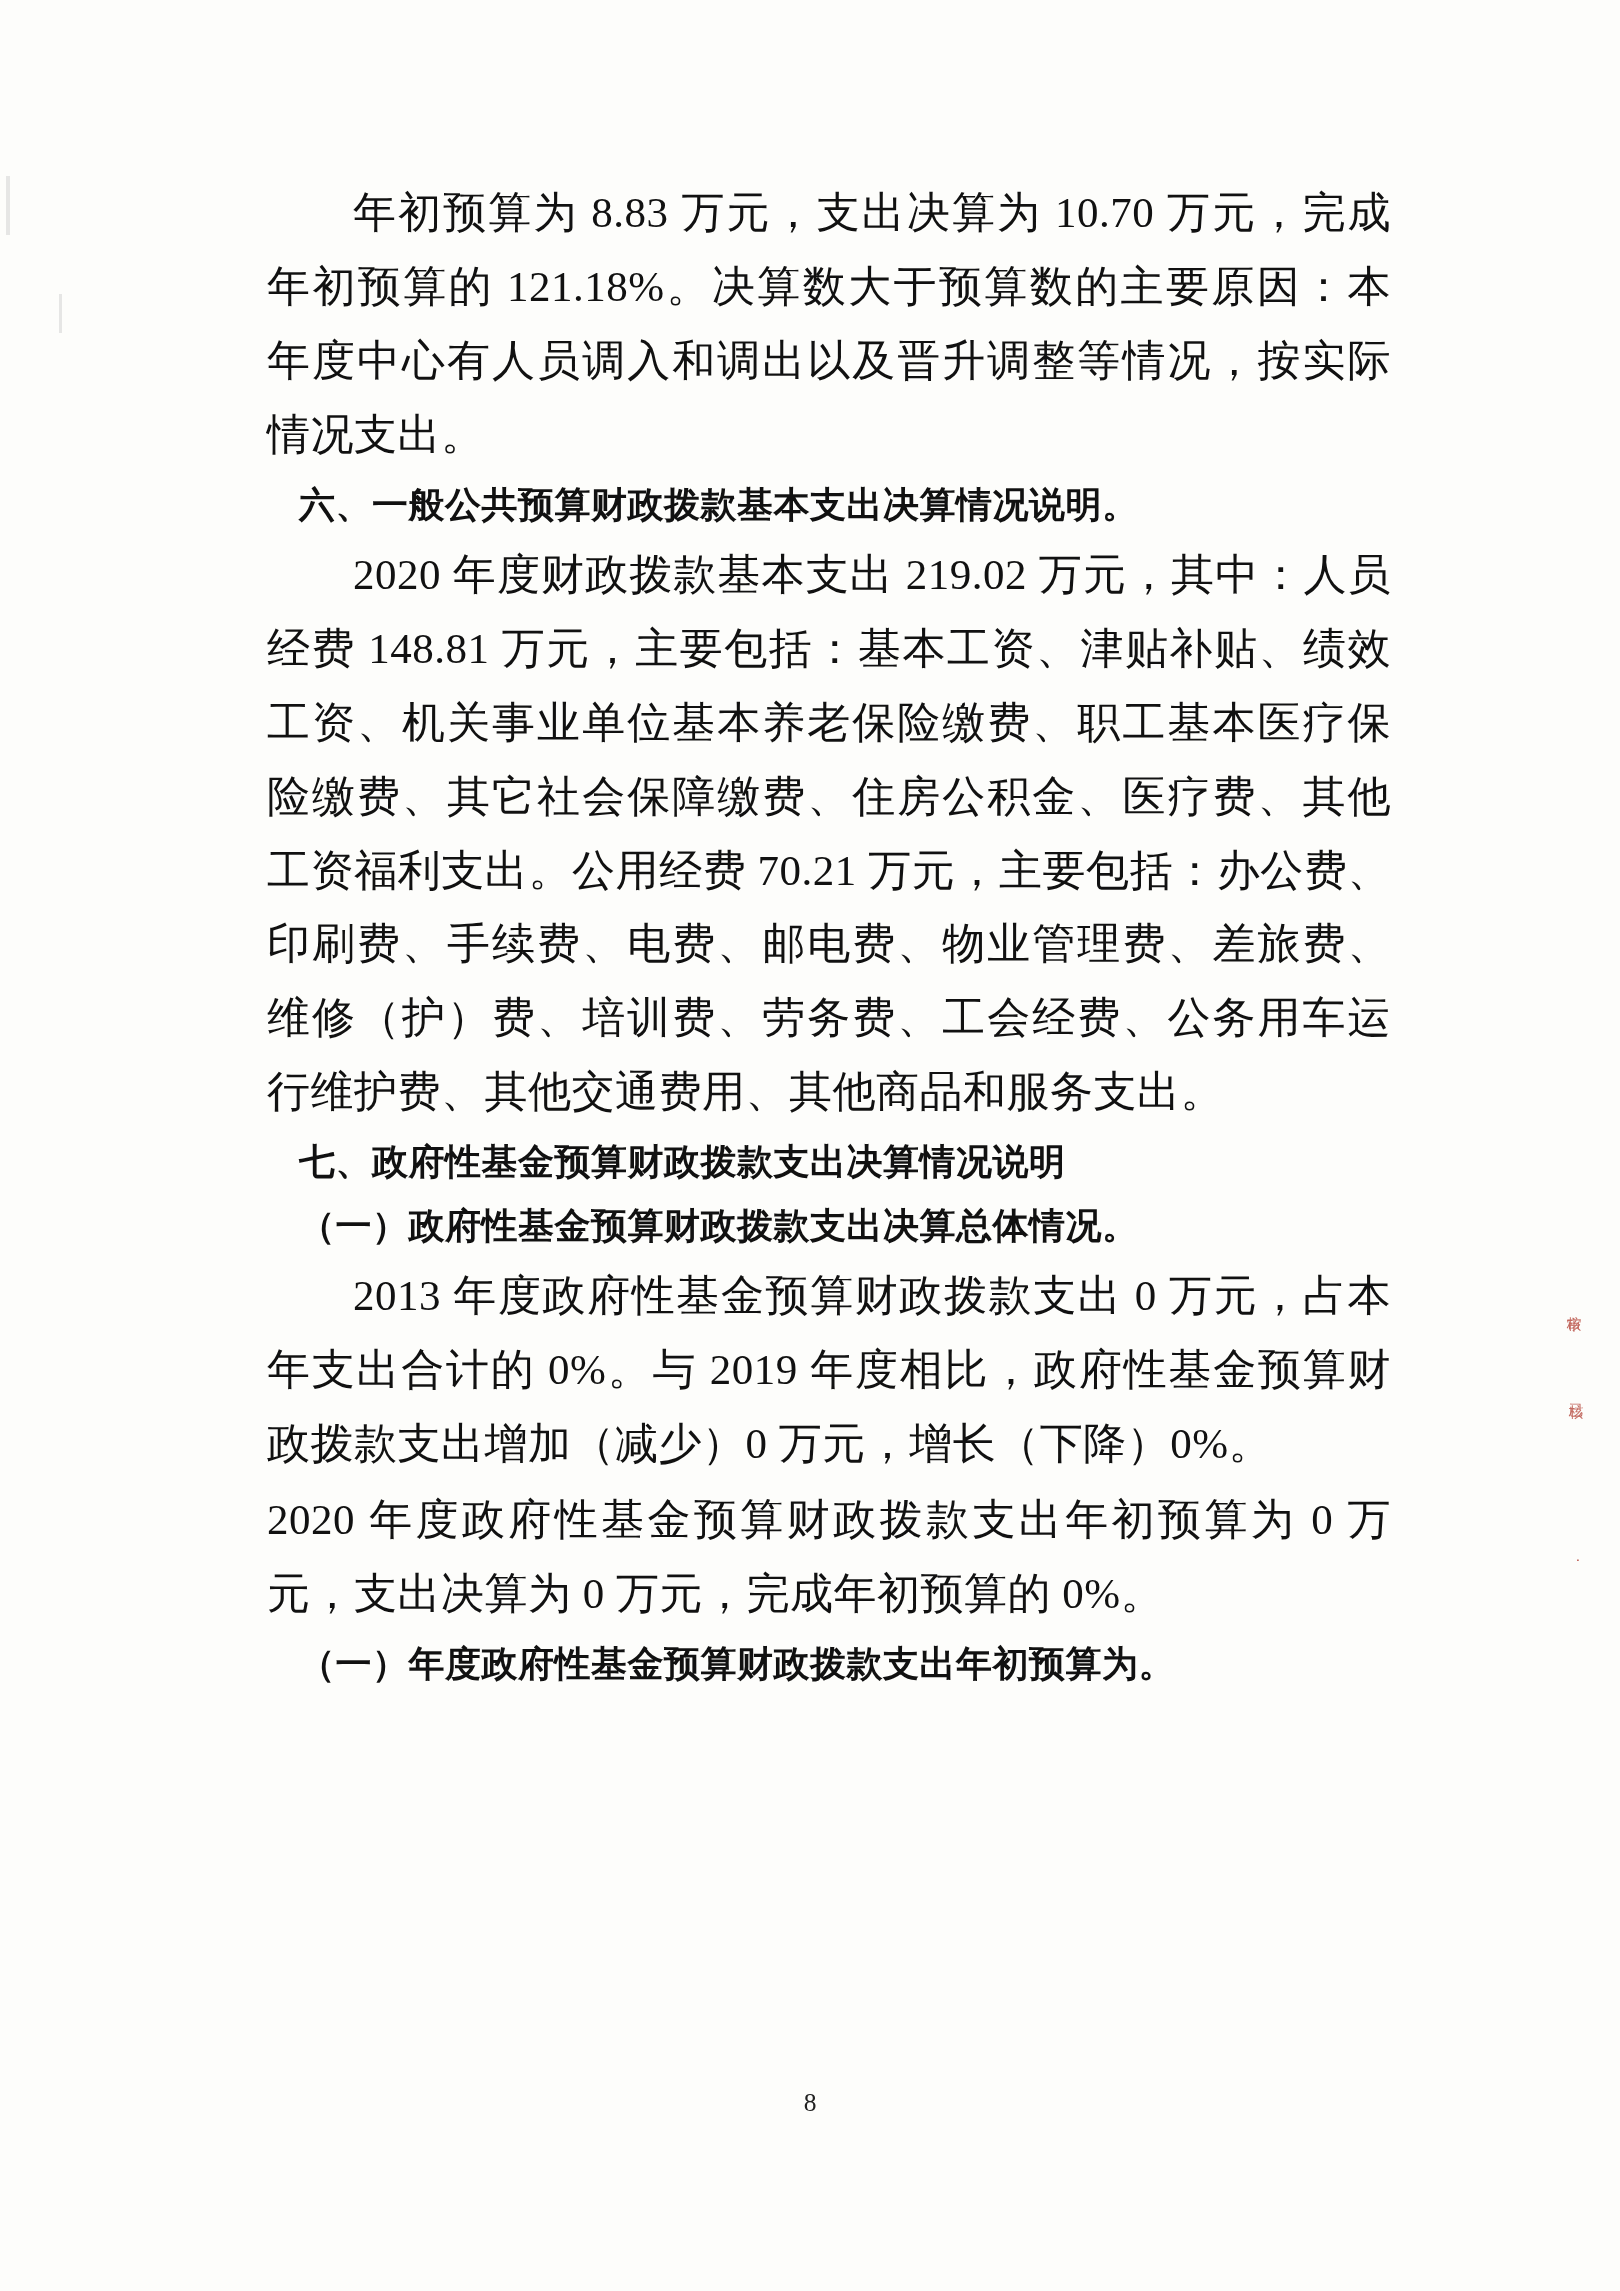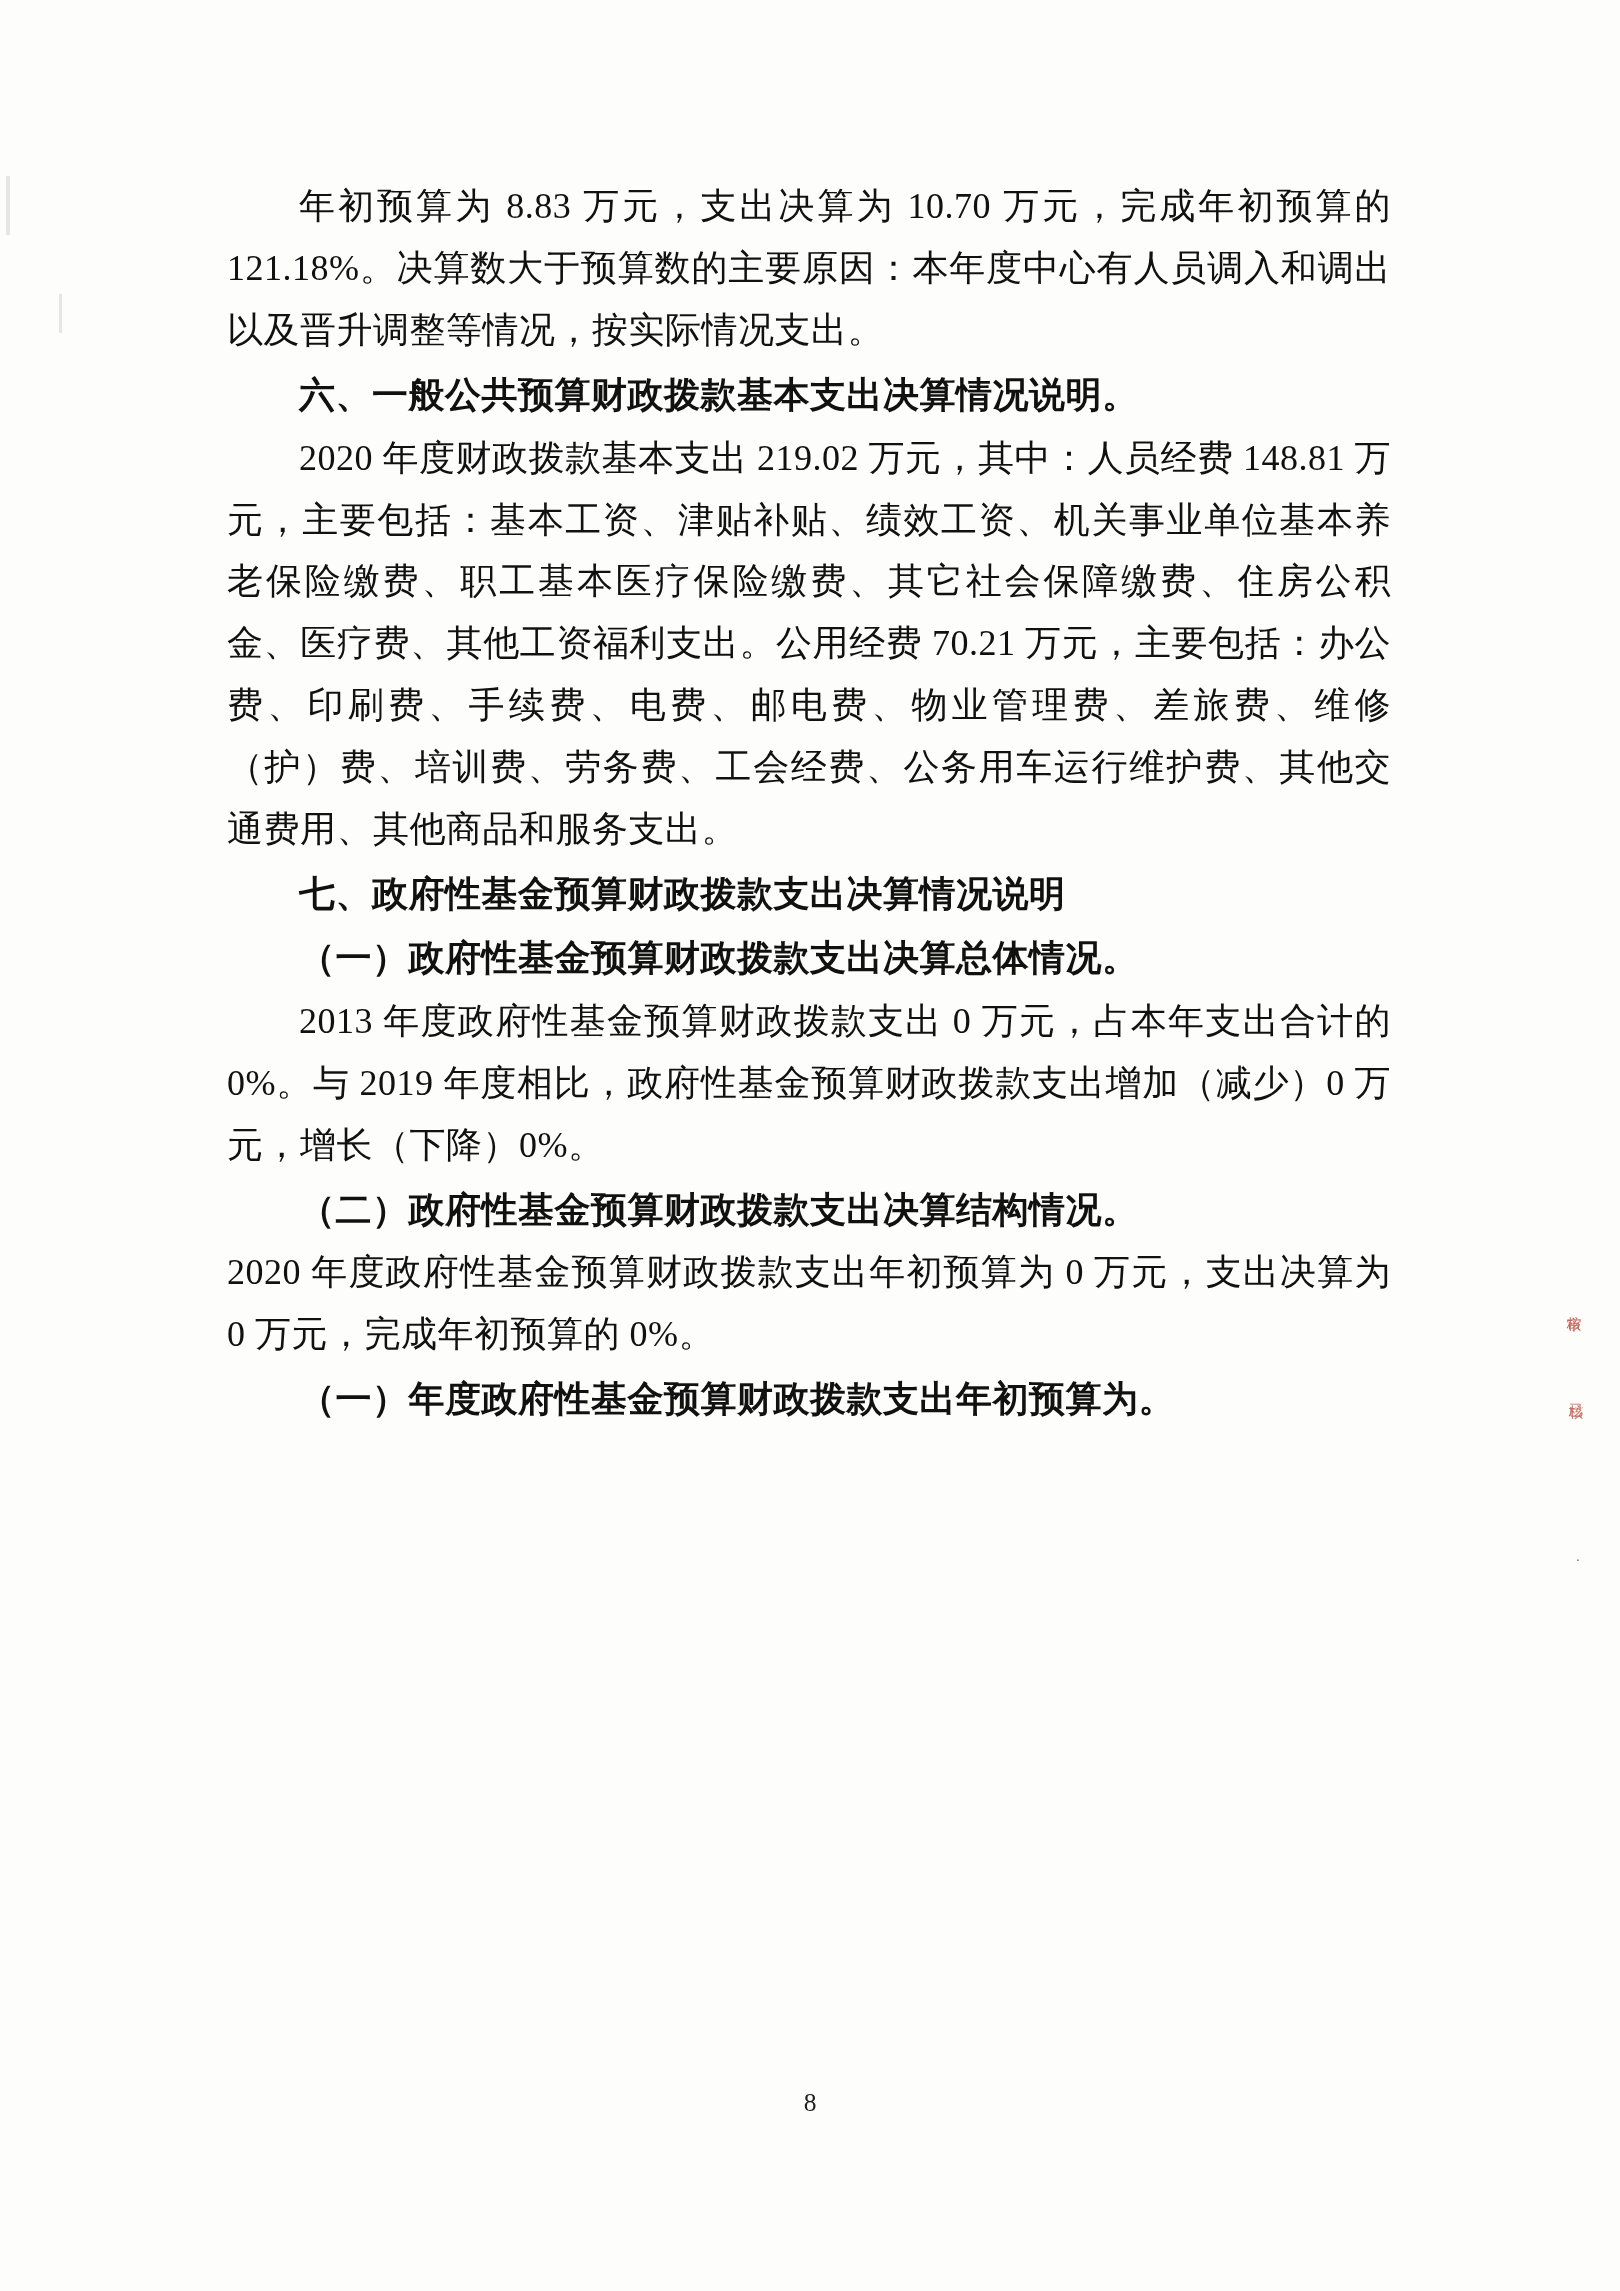--- a/index.html
+++ b/index.html
@@ -23,27 +23,28 @@
     position: absolute;
     left: 227px;
     top: 176px;
     width: 1164px;
   }
   p, h2 {
     margin: 0;
     color: #111111;
   }
   .para {
-    font-size: 36px;
+    font-size: 43px;
     line-height: 1.72;
     text-indent: 2em;
     letter-spacing: 0.5px;
     text-align: justify;
     font-family: "Liberation Serif", serif;
     margin-bottom: 2px;
+    margin-left: 40px;
   }
   .para.noindent {
     text-indent: 0;
   }
   .heading {
     font-size: 36px;
     line-height: 1.72;
     text-indent: 2em;
     font-weight: bold;
     letter-spacing: 0.5px;
@@ -100,21 +101,20 @@
     <h2 class="heading">六、一般公共预算财政拨款基本支出决算情况说明。</h2>
 
     <p class="para">2020 年度财政拨款基本支出 219.02 万元，其中：人员经费 148.81 万元，主要包括：基本工资、津贴补贴、绩效工资、机关事业单位基本养老保险缴费、职工基本医疗保险缴费、其它社会保障缴费、住房公积金、医疗费、其他工资福利支出。公用经费 70.21 万元，主要包括：办公费、印刷费、手续费、电费、邮电费、物业管理费、差旅费、维修（护）费、培训费、劳务费、工会经费、公务用车运行维护费、其他交通费用、其他商品和服务支出。</p>
 
     <h2 class="heading">七、政府性基金预算财政拨款支出决算情况说明</h2>
 
     <h2 class="heading sub">（一）政府性基金预算财政拨款支出决算总体情况。</h2>
 
     <p class="para">2013 年度政府性基金预算财政拨款支出 0 万元，占本年支出合计的 0%。与 2019 年度相比，政府性基金预算财政拨款支出增加（减少）0 万元，增长（下降）0%。</p>
 
-    <h2 class="heading sub">（二）政府性基金预算财政拨款支出决算结构情况。</h2>
 
 
 
     <p class="para noindent">2020 年度政府性基金预算财政拨款支出年初预算为 0 万元，支出决算为 0 万元，完成年初预算的 0%。</p>
 
 
     <h2 class="heading sub">（一）年度政府性基金预算财政拨款支出年初预算为。</h2>
 
 
   </div>

